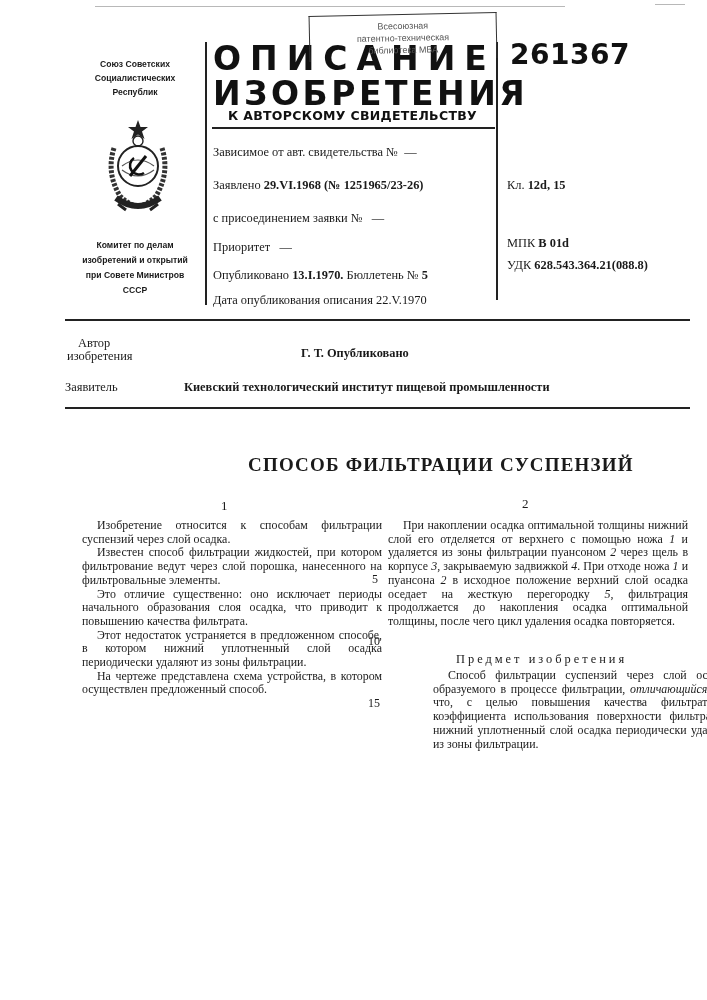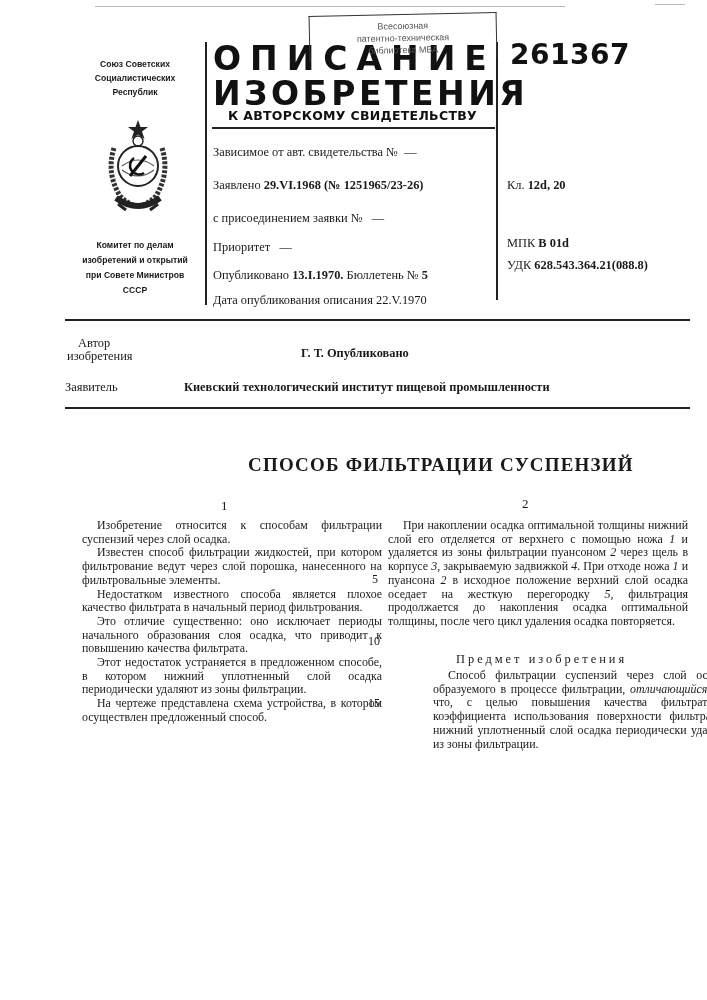--- a/index.html
+++ b/index.html
@@ -117,21 +117,21 @@
   <span>Приоритет</span>&nbsp;&nbsp;&nbsp;<span>—</span>
 </div>
 <div class="abs meta" style="top:268px">
   <span>Опубликовано</span> <b>13.I.1970.</b> <span>Бюллетень №</span> <b>5</b>
 </div>
 <div class="abs meta" style="top:293px">
   <span>Дата опубликования описания</span> <span>22.V.1970</span>
 </div>
 
 <div class="abs meta-r" style="top:178px">
-  <span>Кл.</span> <b>12d, 20</b>
+  <span>Кл.</span> <b>12d, 15</b>
 </div>
 <div class="abs meta-r" style="top:236px">
   <span>МПК</span> <b>B 01d</b>
 </div>
 <div class="abs meta-r" style="top:258px">
   <span>УДК</span> <b>628.543.364.21(088.8)</b>
 </div>
 
 <div class="abs hr" style="top:319px"></div>
 
@@ -143,21 +143,20 @@
 
 <div class="abs hr" style="top:407px"></div>
 
 <div class="abs doc-title">СПОСОБ ФИЛЬТРАЦИИ СУСПЕНЗИЙ</div>
 <div class="abs colnum" style="left:221px; top:498px">1</div>
 <div class="abs colnum" style="left:522px; top:496px">2</div>
 
 <div class="abs col col1">
   <p>Изобретение относится к способам фильтрации суспензий через слой осадка.</p>
   <p>Известен способ фильтрации жидкостей, при котором фильтрование ведут через слой порошка, нанесенного на фильтровальные элементы.</p>
-  <p>Недостатком известного способа является плохое качество фильтрата в начальный период фильтрования.</p>
   <p>Это отличие существенно: оно исключает периоды начального образования слоя осадка, что приводит к повышению качества фильтрата.</p>
   <p>Этот недостаток устраняется в предложенном способе, в котором нижний уплотненный слой осадка периодически удаляют из зоны фильтрации.</p>
   <p>На чертеже представлена схема устройства, в котором осуществлен предложенный способ.</p>
 </div>
 
 <div class="abs ln" style="left:372px; top:572px">5</div>
 <div class="abs ln" style="left:368px; top:634px">10</div>
 <div class="abs ln" style="left:368px; top:696px">15</div>
 
 <div class="abs col col2">

